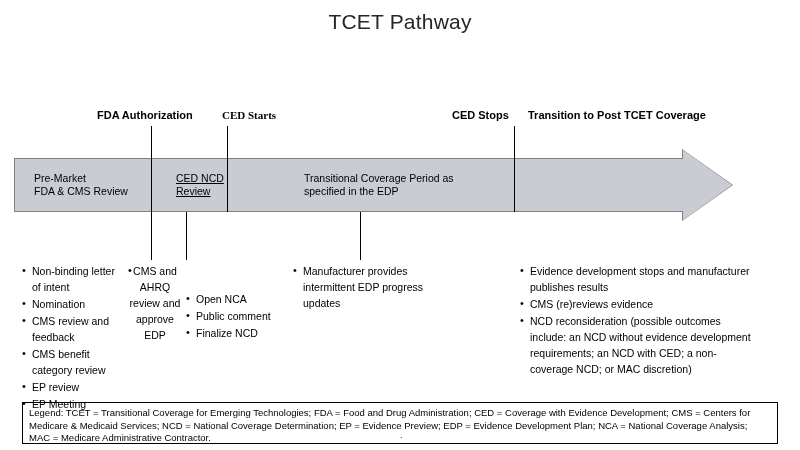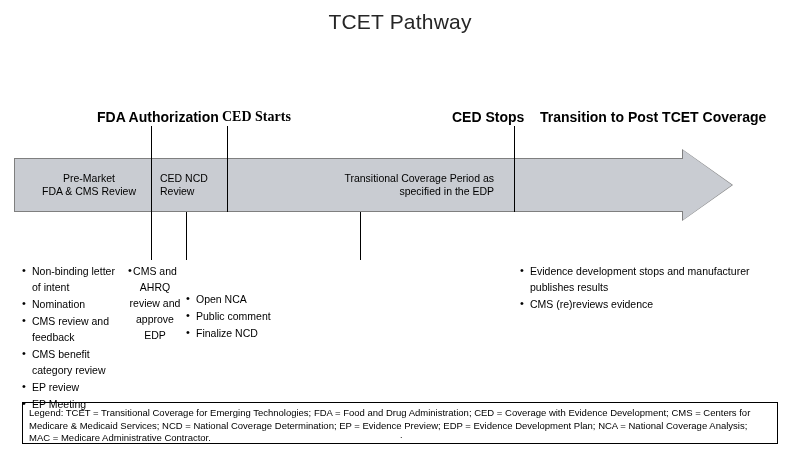--- a/index.html
+++ b/index.html
@@ -26,21 +26,21 @@
     width: 800px;
     text-align: center;
     font-size: 21px;
     color: #262626;
     letter-spacing: 0.2px;
   }
 
   
   .milestone {
     position: absolute;
-    font-size: 14px;
+    font-size: 11px;
     font-weight: bold;
     color: #000;
     white-space: nowrap;
   }
 
   
   .band {
     position: absolute;
     left: 14px;
     top: 158px;
@@ -147,40 +147,40 @@
 </head>
 <body>
 
 <div id="canvas">
 
   <div class="title">TCET Pathway</div>
 
   <div class="milestone" style="left:97px; top:109px;">FDA Authorization</div>
   <div class="milestone" style="left:222px; top:109px;font-family:Liberation Serif, serif;">CED Starts</div>
   <div class="milestone" style="left:452px; top:109px;">CED Stops</div>
-  <div class="milestone" style="left:528px; top:109px;margin-left:12px;">Transition to Post TCET Coverage</div>
+  <div class="milestone" style="left:528px; top:109px;">Transition to Post TCET Coverage</div>
 
   <div class="connector" style="left:151px; top:126px; height:32px;"></div>
   <div class="connector" style="left:227px; top:126px; height:32px;"></div>
   <div class="connector" style="left:514px; top:126px; height:32px;"></div>
 
   <div class="band">
     <div class="band-head-outline"></div>
     <div class="band-body"></div>
     <div class="band-head"></div>
 
     <div class="divider" style="left:137px; top:0; height:54px;"></div>
     <div class="divider" style="left:213px; top:0; height:54px;"></div>
     <div class="divider" style="left:500px; top:0; height:54px;"></div>
 
-    <div class="seg-label" style="left:20px; top:14px; width:110px; white-space:pre-line;text-align:center;">Pre-Market
+    <div class="seg-label" style="left:20px; top:14px; width:110px; white-space:pre-line;">Pre-Market
 FDA &amp; CMS Review</div>
-    <div class="seg-label" style="left:146px; top:14px; width:62px; white-space:pre-line;">CED NCD
+    <div class="seg-label" style="left:162px; top:14px; width:62px; white-space:pre-line;text-decoration:underline;">CED NCD
 Review</div>
-    <div class="seg-label" style="left:290px; top:14px; width:190px; white-space:pre-line;text-align:right;">Transitional Coverage Period as
+    <div class="seg-label" style="left:290px; top:14px; width:190px; white-space:pre-line;">Transitional Coverage Period as
 specified in the EDP</div>
   </div>
 
   <div class="connector" style="left:151px; top:212px; height:48px;"></div>
   <div class="connector" style="left:186px; top:212px; height:48px;"></div>
   <div class="connector" style="left:360px; top:212px; height:48px;"></div>
 
   <div class="bullets" style="left:22px; top:263px; width:96px;">
     <ul>
       <li>Non-binding letter of intent</li>
@@ -199,25 +199,31 @@
   </div>
 
   <div class="bullets" style="left:186px; top:263px; width:100px;margin-top:28px;">
     <ul>
       <li>Open NCA</li>
       <li>Public comment</li>
       <li>Finalize NCD</li>
     </ul>
   </div>
 
+  <div class="bullets" style="left:293px; top:263px; width:140px;">
+    <ul>
+      <li>Manufacturer provides intermittent EDP progress updates</li>
+    </ul>
+  </div>
 
   <div class="bullets" style="left:520px; top:263px; width:238px;">
     <ul>
       <li>Evidence development stops and manufacturer publishes results</li>
       <li>CMS (re)reviews evidence</li>
+      <li>NCD reconsideration (possible outcomes include: an NCD without evidence development requirements; an NCD with CED; a non-coverage NCD; or MAC discretion)</li>
     </ul>
   </div>
 
   <div class="legend">
     <span>Legend:  TCET = Transitional Coverage for Emerging Technologies; FDA = Food and Drug Administration; CED = Coverage with Evidence Development; CMS = Centers for Medicare &amp; Medicaid Services; NCD = National Coverage Determination; EP = Evidence Preview; EDP = Evidence Development Plan; NCA = National Coverage Analysis; MAC = Medicare Administrative Contractor.</span>
     <span class="legend-dot">.</span>
   </div>
 
 </div>
 

